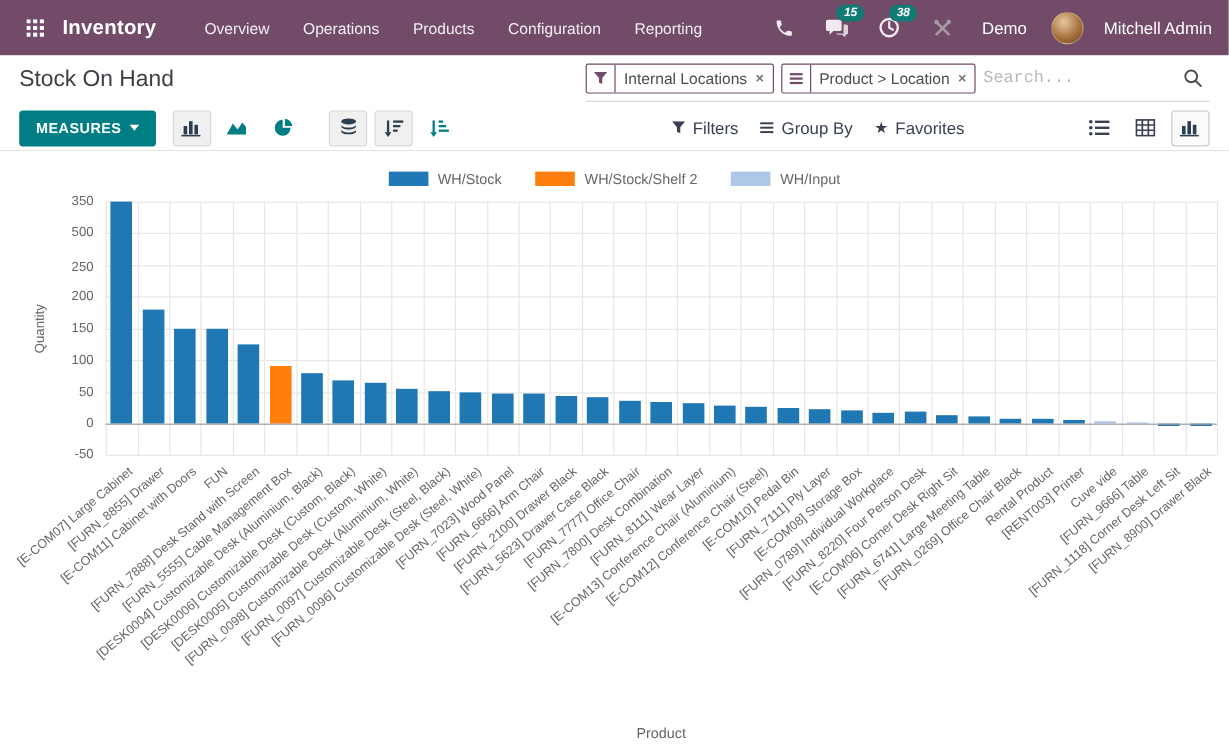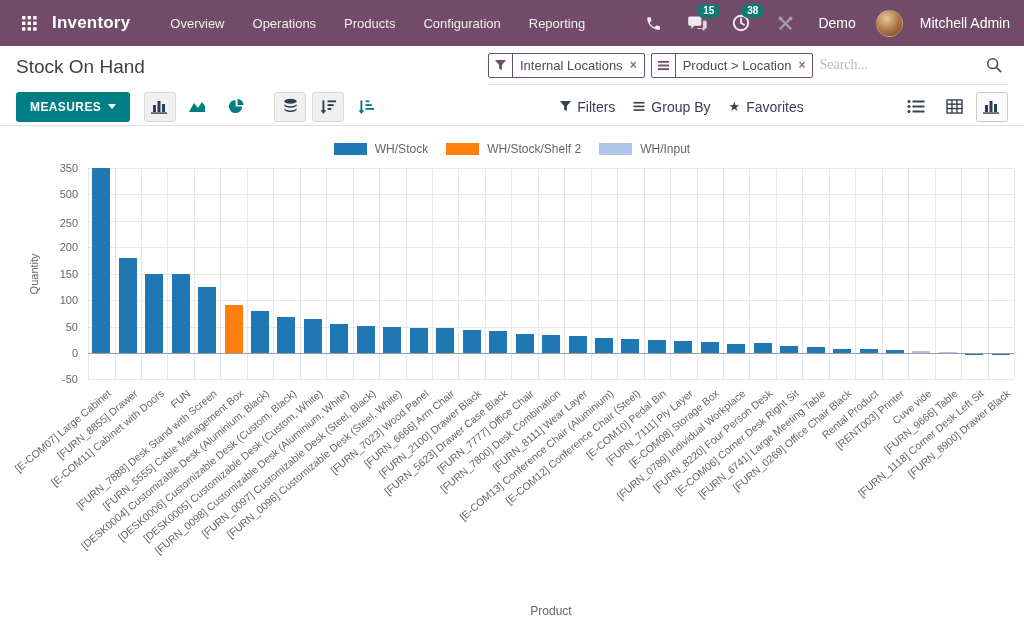--- a/index.html
+++ b/index.html
@@ -11,21 +11,21 @@
             padding:0 14px; color:#fff; }
   .nav-left { display:flex; align-items:center; }
   .apps-btn { width:30px; height:30px; display:flex; align-items:center; justify-content:center;
               cursor:pointer; }
   .app-name { font-size:17px; font-weight:700; margin:0 26px 0 8px; letter-spacing:.2px; }
   .nav-menu { display:flex; align-items:flex-start; }
   .nav-item { font-size:13px; padding:0 14px; height:46px; display:flex; align-items:center;
               color:#f3eef2; cursor:pointer; }
   .nav-right { margin-left:auto; display:flex; align-items:center; gap:10px; }
   .sys-icon { position:relative; width:34px; height:30px; display:flex; align-items:center;
-              justify-content:center; cursor:pointer; }
+              justify-content:center; cursor:pointer;font-style:italic; }
   .badge { position:absolute; top:-4px; right:-6px; background:#0f7b74; color:#fff;
            font-size:10px; font-weight:700; padding:1px 6px; border-radius:9px; line-height:12px; }
   .demo-label { font-size:14px; margin:0 10px 0 6px; }
   .avatar { width:27px; height:27px; border-radius:50%;
             background:radial-gradient(circle at 38% 30%, #e8c9a0 0%, #a9713f 55%, #6e4526 100%);
             border:1px solid rgba(255,255,255,.25); }
   .user-name { font-size:14px; margin-left:7px; }
 
   
   .control-panel { height:42px; display:flex; align-items:center; padding:0 16px; }
@@ -33,21 +33,21 @@
   .searchbar { margin-left:auto; width:520px; display:flex; align-items:center;
                border-bottom:1px solid #d9d9d9; padding:3px 2px 6px 0; }
   .facet { display:flex; align-items:stretch; border:1px solid #714B67; border-radius:2px;
            margin-right:6px; height:25px; background:#fff; }
   .facet-icon { display:flex; align-items:center; justify-content:center; width:24px;
                 border-right:1px solid #714B67; color:#714B67; }
   .facet-label { display:flex; align-items:center; font-size:13px; color:#4c4c4c; padding:0 7px; }
   .facet-remove { display:flex; align-items:center; padding:0 7px 0 0; color:#777;
                   font-size:12px; font-weight:700; cursor:pointer; }
   .search-input { flex:1; border:none; outline:none; font-size:14px; color:#c2410c;
-                  font-family:Liberation Serif, serif; min-width:60px; }
+                  font-family:Liberation Mono, monospace; min-width:60px; }
   .search-input::placeholder { color:#b9b9b9; }
   .search-glass { cursor:pointer; display:flex; align-items:center; padding:0 4px; }
 
   
   .toolbar { height:38px; display:flex; align-items:center; padding:0 16px;
              border-bottom:1px solid #e2e2e2; box-shadow:0 1px 2px rgba(0,0,0,.05); }
   .measures-btn { background:#017e84; color:#fff; border:none; border-radius:3px;
                   font-size:12px; font-weight:700; letter-spacing:.4px; padding:8px 14px;
                   display:flex; align-items:center; gap:7px; cursor:pointer;
                   font-family:"Liberation Sans",sans-serif; }
@@ -63,21 +63,21 @@
                 cursor:pointer; }
   .star-glyph { font-size:13px; color:#374151; line-height:1; }
   .view-switcher { margin-left:auto; display:flex; align-items:center; gap:6px; }
   .switch-icon { width:32px; height:30px; display:flex; align-items:center; justify-content:center;
                  border-radius:3px; cursor:pointer; }
   .switch-icon.selected { background:#fbfbfb; border:1px solid #c9c9c9; }
 
   
   #chart-region { position:relative; width:1024px; height:501px; background:#fff; }
   .legend-row { position:absolute; left:0; right:0; display:flex; justify-content:center;
-                align-items:center; }
+                align-items:center; gap:10px; }
   .legend-entry { display:flex; align-items:center; gap:8px; margin:0 9px; cursor:pointer; }
   .legend-swatch { width:33px; height:12px; display:inline-block; }
   .legend-label { font-size:12px; color:#666; }
   .gridline-v, .gridline-h { position:absolute; background:#e7e7e7; }
   .zero-line { position:absolute; background:#9d9d9d; }
   .ytick { position:absolute; width:44px; text-align:right; font-size:11px; color:#666; }
   .chart-bar { position:absolute; cursor:pointer; }
   .xlabel { position:absolute; white-space:nowrap; font-size:10.5px; color:#666;
             transform:rotate(-40deg); transform-origin:100% 0; }
   .axis-title-y { position:absolute; display:flex; align-items:center; justify-content:center;

